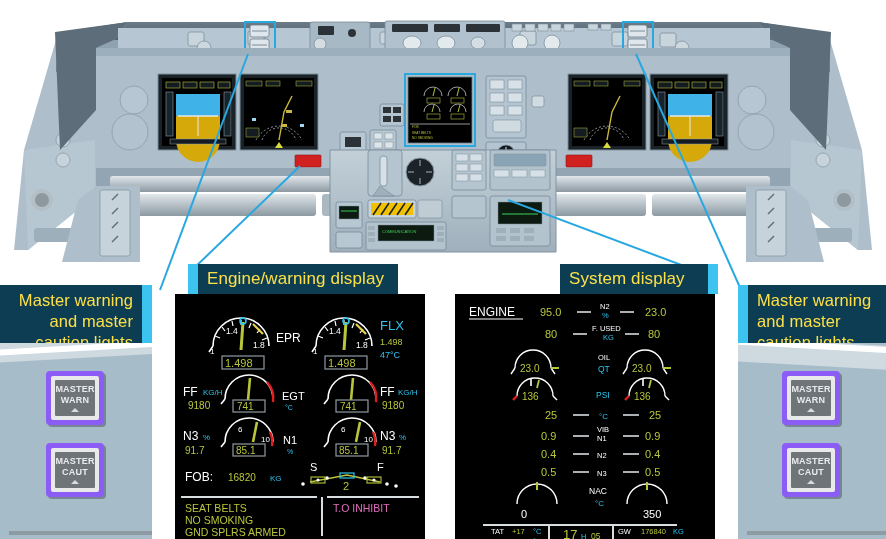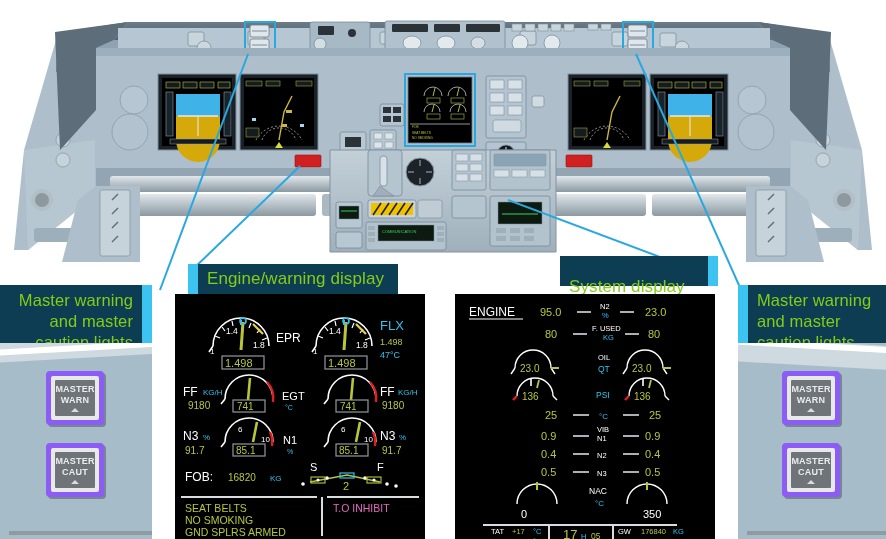--- a/index.html
+++ b/index.html
@@ -5,21 +5,21 @@
   html,body{margin:0;padding:0;background:#fff;}
   body{width:886px;height:539px;overflow:hidden;
        font-family:"Liberation Sans",sans-serif;position:relative;}
   .stage{position:absolute;inset:0;width:886px;height:539px;background:#ffffff;}
 
   
   .cockpit{position:absolute;left:0;top:0;width:886px;height:270px;}
   .cockpit svg{display:block;}
 
   
-  .banner{position:absolute;background:#0d3d52;color:#84cc16;
+  .banner{position:absolute;background:#0d3d52;color:#fde047;
           font-size:16.5px;line-height:21px;padding:5px 9px 6px 9px;
           box-sizing:border-box;letter-spacing:.1px;}
   .banner.tab-left{border-left:10px solid #3cc3ef;}
   .banner.tab-right{border-right:10px solid #3cc3ef;}
   .banner.ar{text-align:right;}
   .banner.al{text-align:left;}
 
   
   .mpanel{position:absolute;overflow:hidden;}
   .mpanel .body{position:absolute;left:0;right:0;top:0;bottom:0;
@@ -672,21 +672,21 @@
       <line x1="147" y1="203" x2="147" y2="242" stroke="#d8dde0" stroke-width="2"></line>
       <g>
         <text x="10" y="218" fill="#b9c63a" font-size="10.5">SEAT BELTS</text>
         <text x="10" y="230" fill="#b9c63a" font-size="10.5">NO SMOKING</text>
         <text x="10" y="242" fill="#b9c63a" font-size="10.5">GND SPLRS ARMED</text>
       </g>
       <text x="158" y="218" fill="#e46bbd" font-size="10.5">T.O INHIBIT</text>
     </svg>
   </div>
 
-  <div class="banner tab-right al" style="left:560px;top:256px;width:158px;height:30px;font-size:17px;padding-top:20px;">
+  <div class="banner tab-right al" style="left:560px;top:264px;width:158px;height:30px;font-size:17px;padding-top:4px;">
     <span>System display</span>
   </div>
 
   <div class="ecam" style="left:455px;top:294px;width:260px;height:245px;">
     <svg width="260" height="245" viewBox="0 0 260 245" xmlns="http://www.w3.org/2000/svg" font-family="Liberation Sans, sans-serif">
 
       <g>
         <text x="14" y="22" fill="#ffffff" font-size="12">ENGINE</text>
         <line x1="14" y1="25" x2="68" y2="25" stroke="#ffffff" stroke-width="1.2"></line>
       </g>

